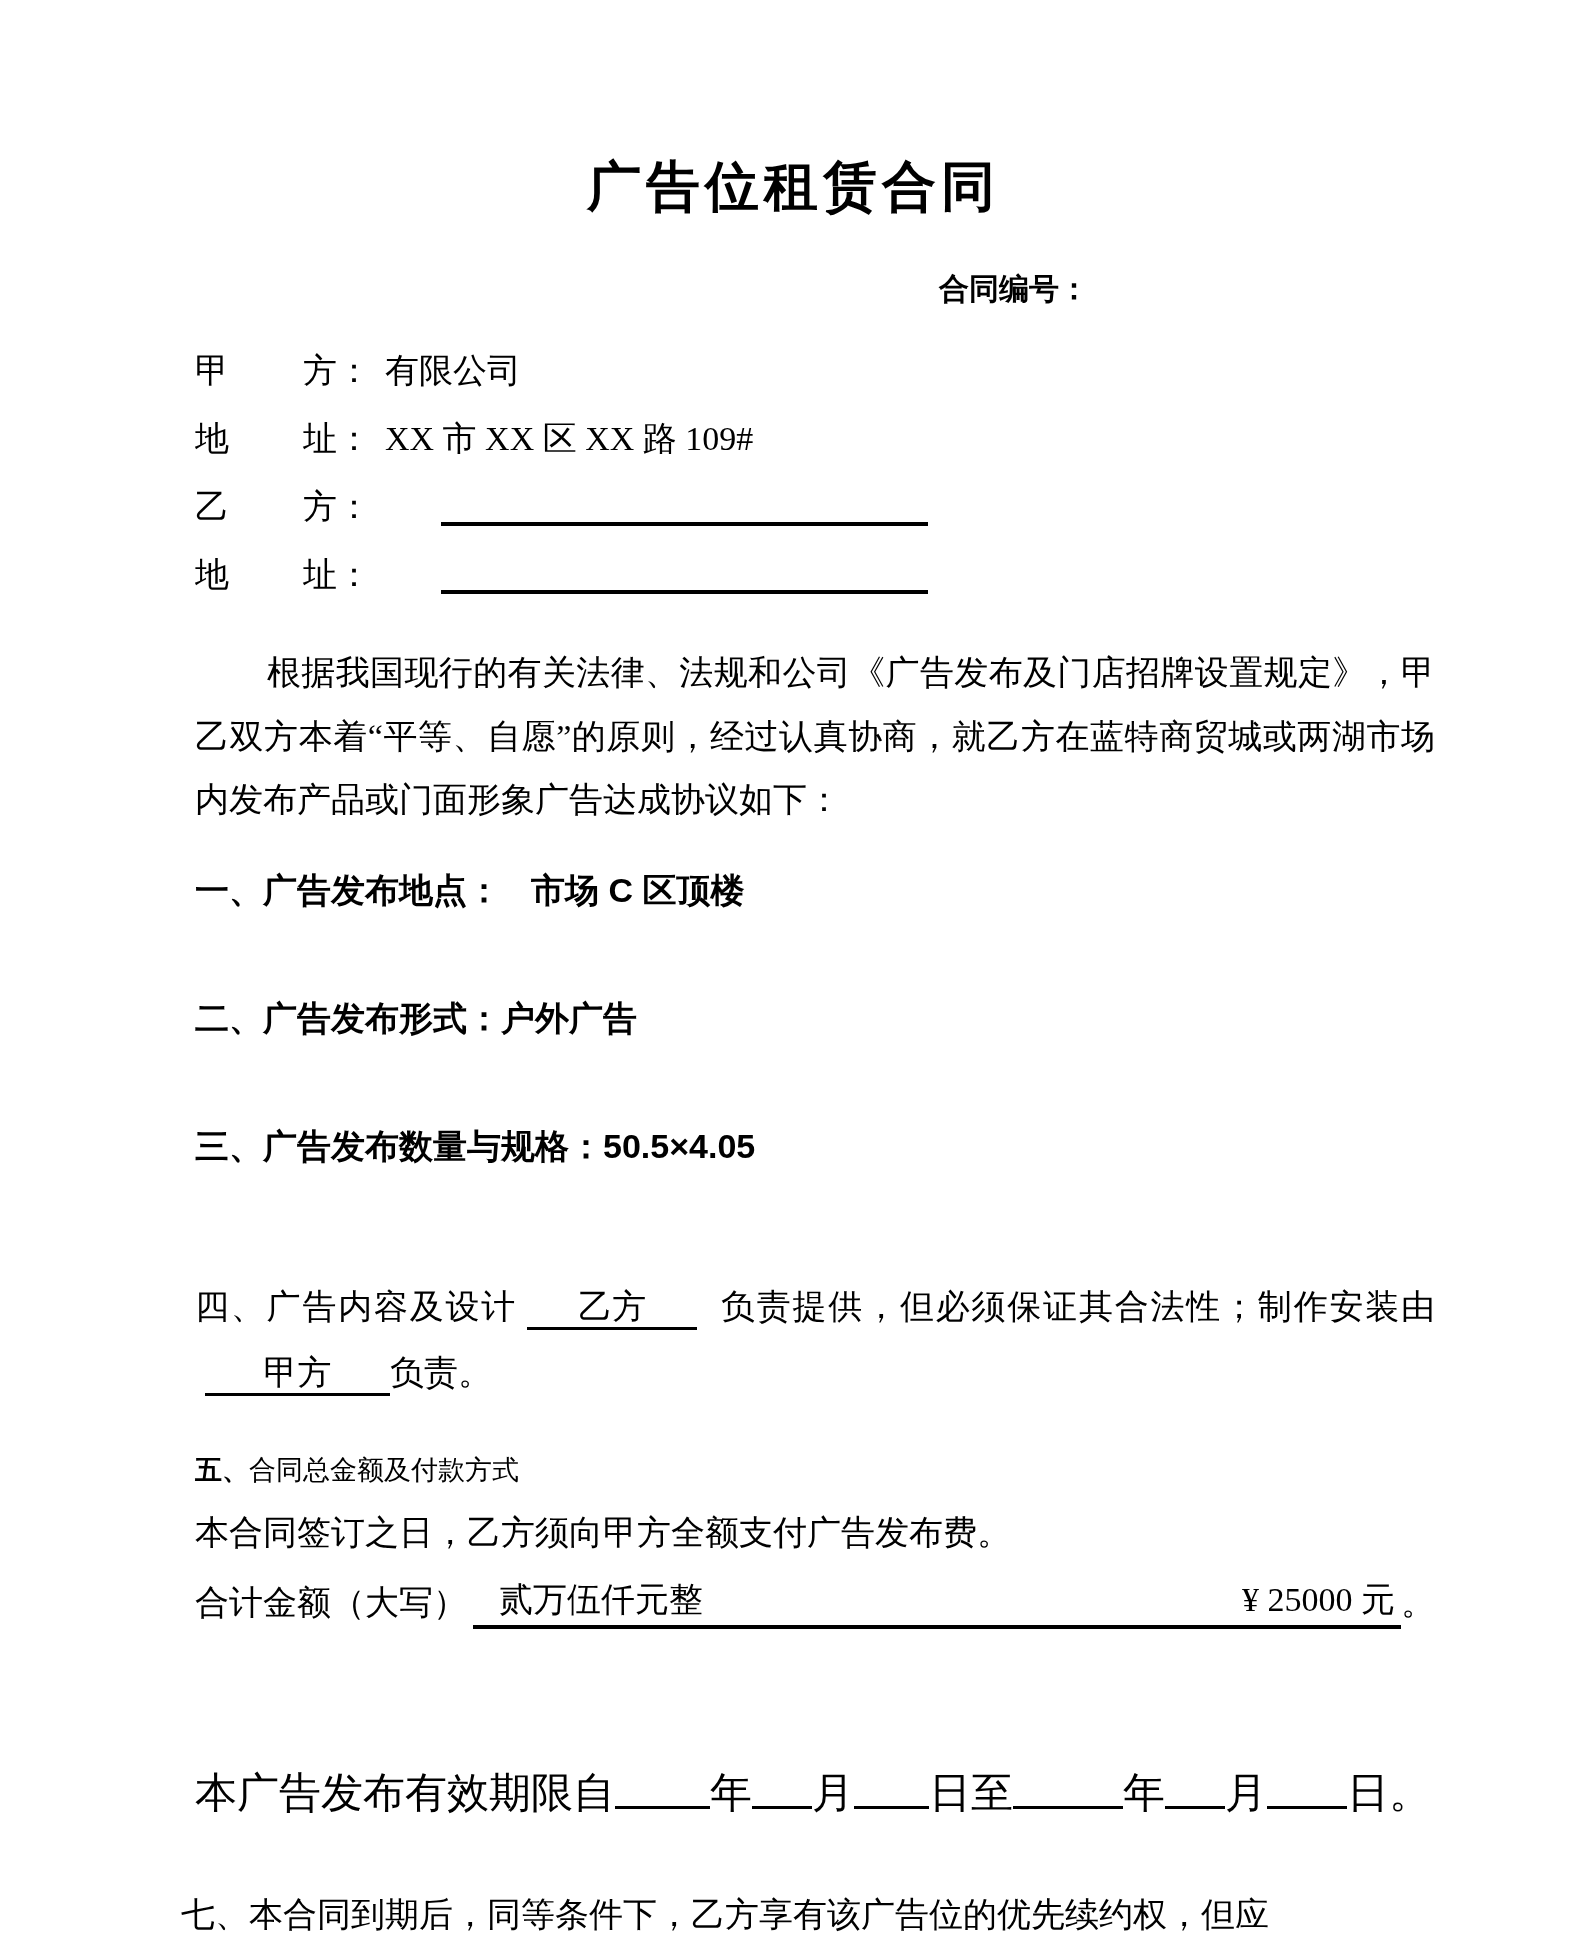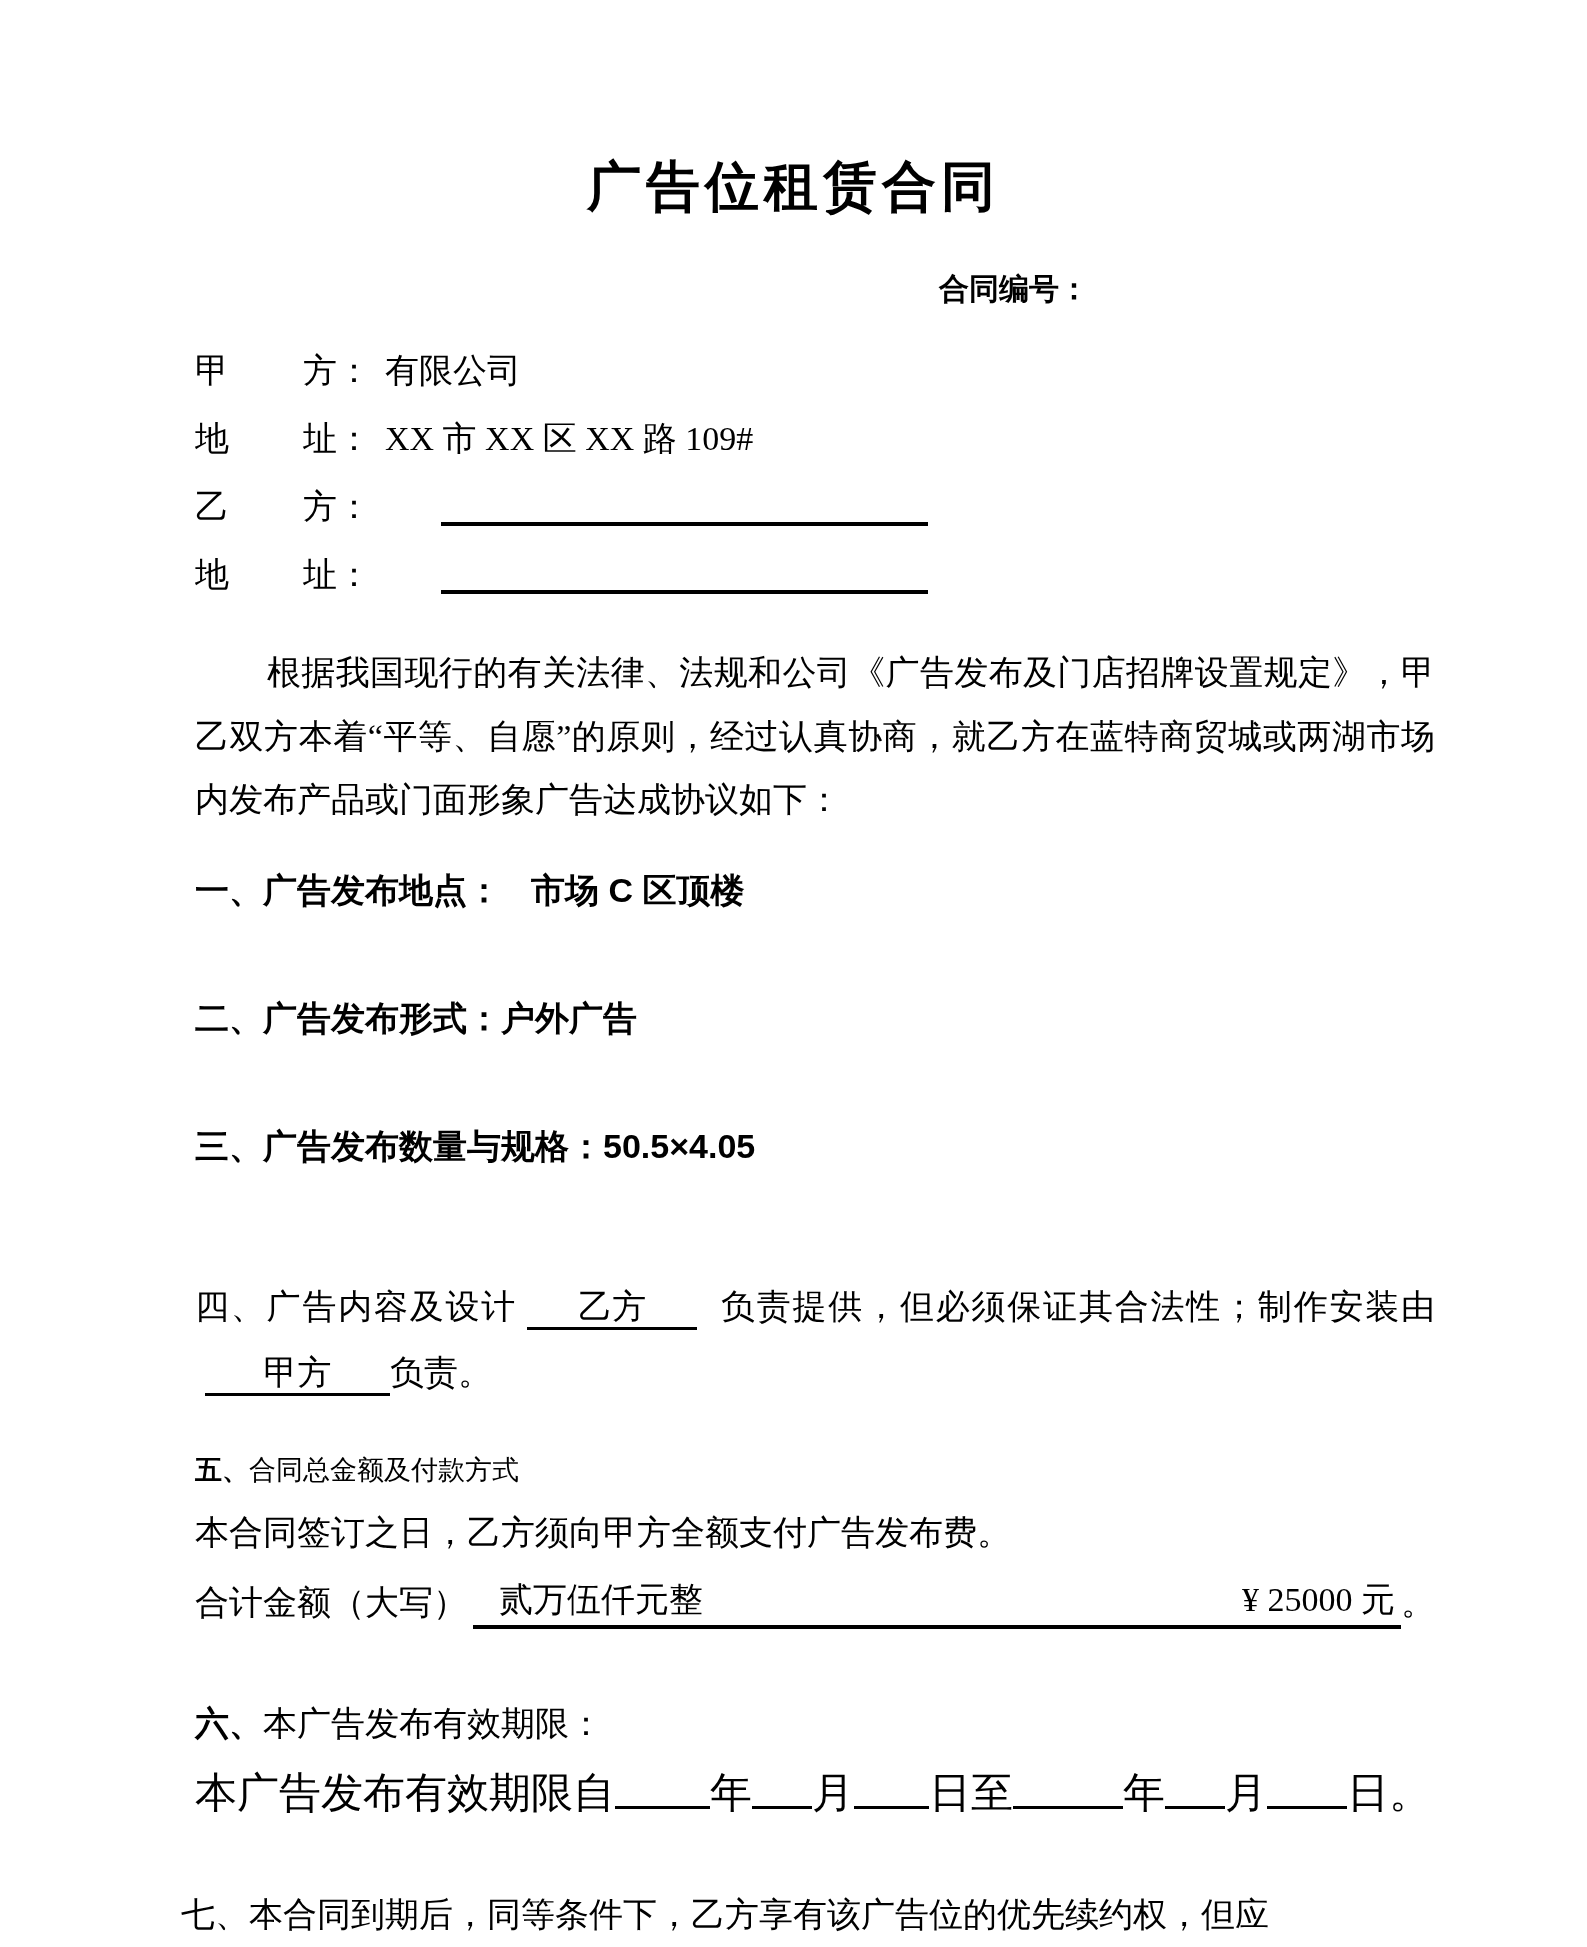--- a/index.html
+++ b/index.html
@@ -177,23 +177,20 @@
 
   <div class="abs amount-line">
     <span>合计金额（大写）</span>
       <span class="amount-fill">
         <span>贰万伍仟元整</span>
         <span>¥  25000  元</span>
       </span>
       <span>。</span>
   </div>
 
-  <div class="abs s6h">
-    <span class="num-bold">六、</span><span>本广告发布有效期限：</span>
-  </div>
 
   <div class="abs s6line">
     <span>本广告发布有效期限自</span><span class="dblank w95"></span><span>年</span><span class="dblank w60"></span><span>月</span><span class="dblank w75"></span><span>日至</span><span class="dblank w110"></span><span>年</span><span class="dblank w60"></span><span>月</span><span class="dblank w80"></span><span>日。</span>
   </div>
 
   <div class="abs s7">七、本合同到期后，同等条件下，乙方享有该广告位的优先续约权，但应</div>
 
 </div>
 
 </body></html>

